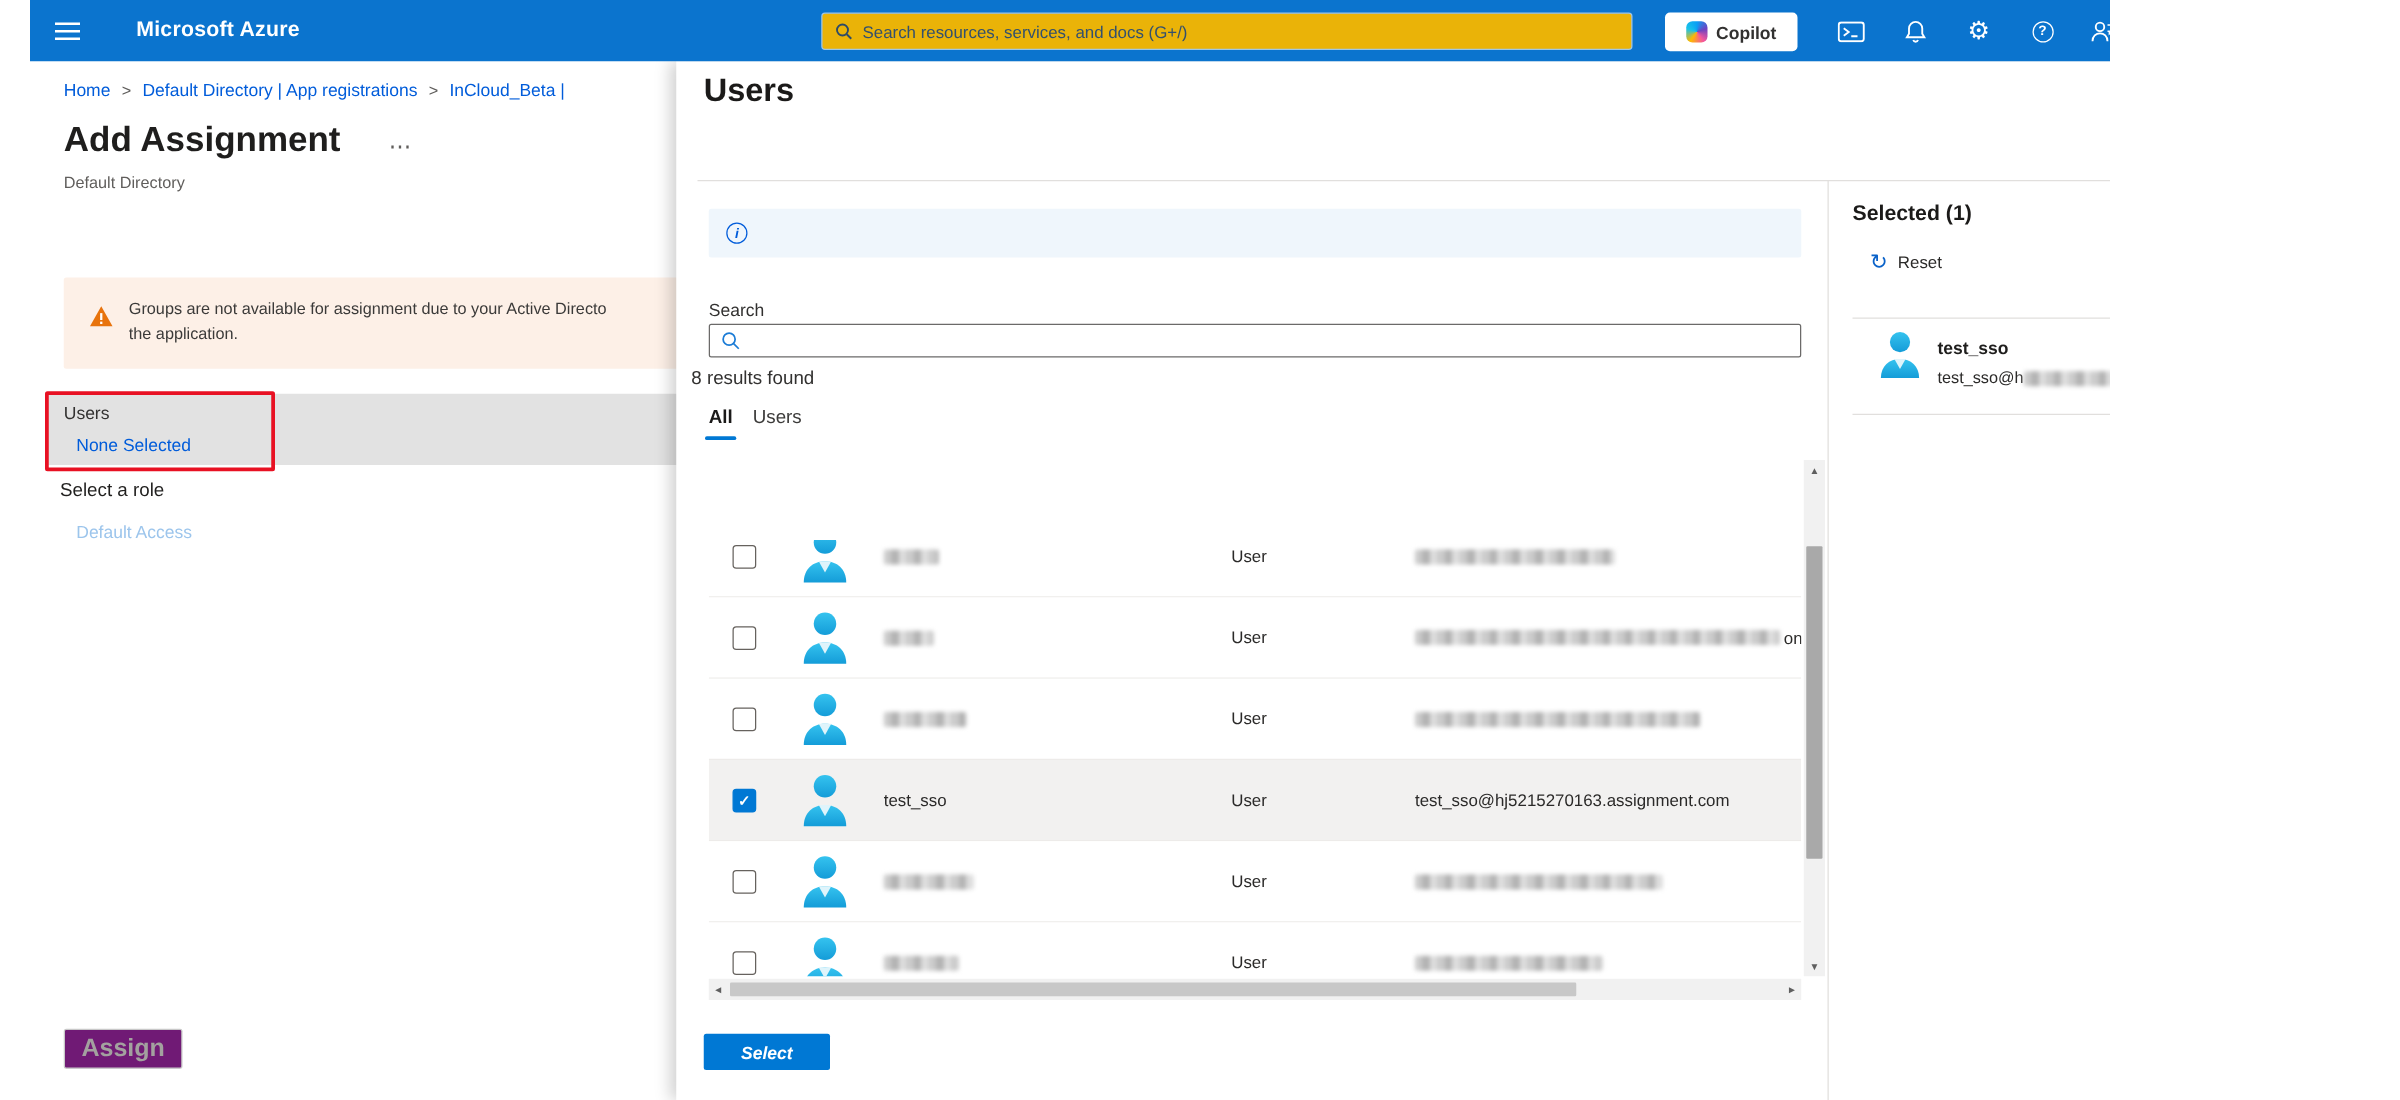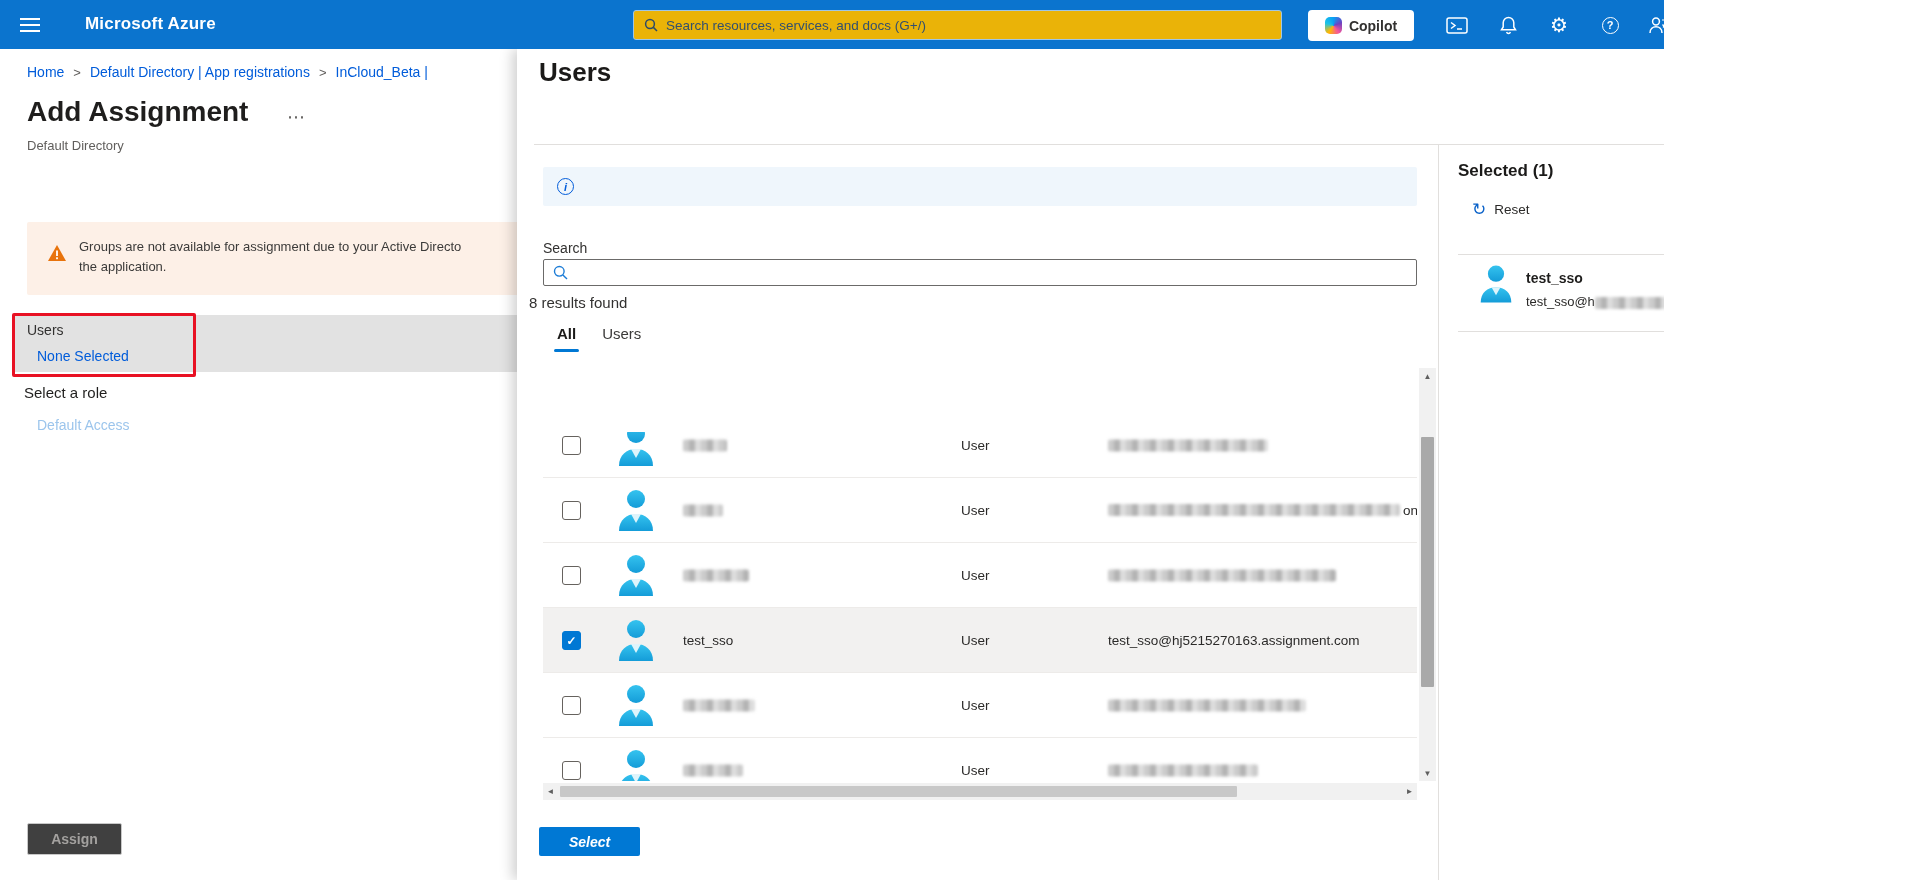--- a/index.html
+++ b/index.html
@@ -4,21 +4,21 @@
 <style>
   :root{
     --topbar:#0b74ce; --accent:#0078d4; --link:#015cda; --text:#323130; --subtle:#605e5c;
     --warnbg:#fdf0e7; --warnicon:#e8730c; --infobg:#eff6fc; --rowsel:#f2f1f0; --band:#e2e2e2;
     --red:#e81123; --disabledlink:#9cc5ec; --avatar:#28b2e4; --line:#e1dfdd; --scrolltrack:#f1f1f1;
     --scrollthumb:#c1c1c1;
   }
   *{margin:0;padding:0;box-sizing:border-box;}
   html,body{background:#ffffff;}
   body{font-family:"Liberation Sans", sans-serif; color:var(--text);}
-  #stage{position:relative;width:1664px;height:880px;overflow:hidden;background:#ffffff;}
+  #stage{position:relative;width:1664px;height:880px;overflow:hidden;background:#ffffff;margin-left:24px;}
 
   
   .topbar{position:absolute;left:0;top:0;width:1920px;height:49px;background:var(--topbar);z-index:40;display:flex;align-items:center;}
   .hamburger{position:absolute;left:18px;top:14px;width:24px;height:20px;cursor:pointer;}
   .hamburger i{display:block;height:2px;background:#fff;margin:4px 2px;}
   .azure-title{position:absolute;left:85px;top:14px;color:#fff;font-size:17px;font-weight:bold;letter-spacing:.2px;}
   .topsearch{position:absolute;left:633px;top:10px;width:649px;height:30px;background:#eab308;border:1px solid #9ec6e8;border-radius:3px;display:flex;align-items:center;padding-left:10px;}
   .topsearch svg{flex:0 0 auto;}
   .topsearch input{border:none;outline:none;background:transparent;font-family:"Liberation Sans",sans-serif;font-size:13.5px;color:#27415c;width:560px;margin-left:8px;}
   .topsearch input::placeholder{color:#33506e;opacity:1;}
@@ -48,38 +48,38 @@
   .page-sub{position:absolute;left:27px;top:138px;font-size:13px;color:var(--subtle);z-index:1;}
   .warnbox{position:absolute;left:27px;top:222px;width:640px;height:73px;background:var(--warnbg);border-radius:2px;z-index:1;}
   .warnbox .wicon{position:absolute;left:20px;top:22px;}
   .warnbox .wtext{position:absolute;left:52px;top:15px;width:560px;font-size:13px;line-height:20px;color:#3b3a39;white-space:nowrap;overflow:hidden;}
   .grayband{position:absolute;left:12px;top:315px;width:700px;height:57px;background:var(--band);z-index:1;}
   .redbox{position:absolute;left:12px;top:313px;width:184px;height:64px;border:3px solid var(--red);border-radius:2px;z-index:3;pointer-events:none;}
   .band-users{position:absolute;left:27px;top:322px;font-size:14px;color:var(--text);z-index:2;}
   .band-none{position:absolute;left:37px;top:348px;font-size:14px;color:var(--link);z-index:2;cursor:pointer;}
   .select-role{position:absolute;left:24px;top:384px;font-size:15px;color:#201f1e;z-index:1;}
   .default-access{position:absolute;left:37px;top:417px;font-size:14px;color:var(--disabledlink);z-index:1;}
-  .assign-btn{position:absolute;left:27px;top:823px;width:95px;height:32px;background:#404040;border:1px solid #c8c8c8;border-radius:2px;color:#a3a19f;font-weight:bold;font-size:14px;display:flex;align-items:center;justify-content:center;z-index:1;}
+  .assign-btn{position:absolute;left:27px;top:823px;width:95px;height:32px;background:#701a75;border:1px solid #c8c8c8;border-radius:2px;color:#a3a19f;font-weight:bold;font-size:20px;display:flex;align-items:center;justify-content:center;z-index:1;}
 
   
   .panel{position:absolute;left:517px;top:49px;width:1403px;height:831px;background:#fff;box-shadow:-5px 0 12px rgba(0,0,0,.18);z-index:10;}
   .panel-title{position:absolute;left:22px;top:8px;font-size:26px;font-weight:bold;color:#1b1a19;}
   .close-x{position:absolute;left:1347px;top:18px;font-size:24px;color:#494847;cursor:pointer;line-height:24px;}
   .hdiv{position:absolute;left:17px;top:95px;width:1386px;height:1px;background:var(--line);}
   .vdiv{position:absolute;left:921px;top:95px;width:1px;height:736px;background:var(--line);}
 
   .infobanner{position:absolute;left:26px;top:118px;width:874px;height:39px;background:var(--infobg);border-radius:2px;display:flex;align-items:center;}
   .info-i{flex:0 0 auto;width:17px;height:17px;border:1.5px solid var(--link);border-radius:50%;color:var(--link);font-size:11px;font-style:italic;font-weight:bold;display:flex;align-items:center;justify-content:center;margin:0 9px 0 14px;}
   .infobanner .txt{font-size:14px;color:#2b2a29;}
 
   .search-label{position:absolute;left:26px;top:191px;font-size:14px;color:var(--text);}
   .search-box{position:absolute;left:26px;top:210px;width:874px;height:27px;border:1px solid #6b6a69;border-radius:2px;background:#fff;display:flex;align-items:center;padding-left:9px;}
   .search-box input{border:none;outline:none;width:820px;margin-left:8px;font-size:13px;font-family:"Liberation Sans",sans-serif;}
   .results-count{position:absolute;left:12px;top:245px;font-size:15px;color:var(--text);}
-  .tabs{position:absolute;left:40px;top:276px;display:flex;gap:26px;}
+  .tabs{position:absolute;left:26px;top:276px;display:flex;gap:16px;}
   .tab{font-size:15px;color:#3b3a39;cursor:pointer;padding-bottom:7px;position:relative;}
   .tab.active{font-weight:bold;color:#1b1a19;}
   .tab.active:after{content:"";position:absolute;left:-3px;right:-3px;bottom:-3px;height:3px;background:var(--accent);border-radius:2px;}
 
   .thead{position:absolute;left:26px;top:341px;width:874px;height:42px;}
   .thead .hname{position:absolute;left:140px;top:12px;font-size:14px;font-weight:bold;}
   .thead .htype{position:absolute;left:418px;top:12px;font-size:14px;font-weight:bold;}
   .thead .hdetails{position:absolute;left:565px;top:12px;font-size:14px;font-weight:bold;}
 
   .list-viewport{position:absolute;left:26px;top:383px;width:874px;height:349px;overflow:hidden;}

